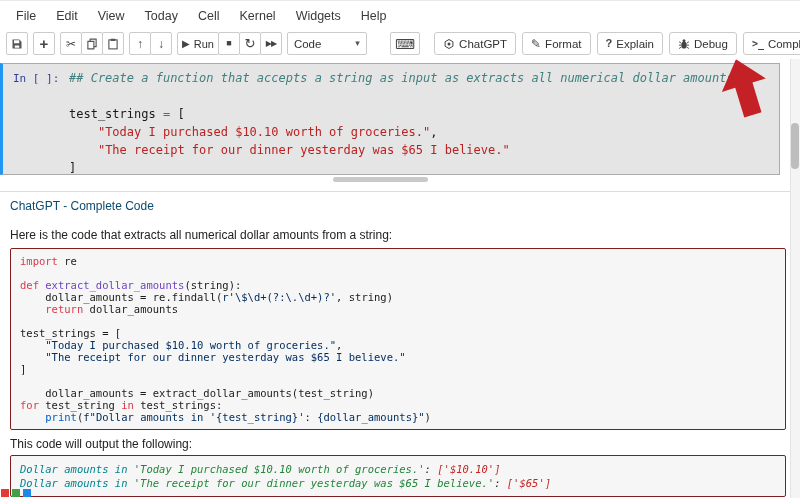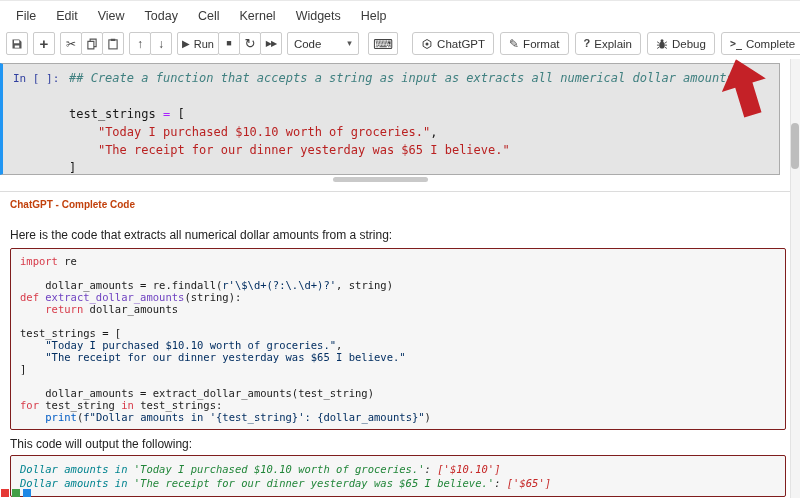--- a/index.html
+++ b/index.html
@@ -18,23 +18,23 @@
   .grp .tbtn + .tbtn { margin-left:-1px; }
   .tbtn {
     height:23px; min-width:22px; padding:0 4px; background:#fff;
     border:1px solid #cbcbcb; border-radius:2px; display:inline-flex;
     align-items:center; justify-content:center; gap:4px;
     font-size:11px; color:#333; font-family:inherit; cursor:pointer;
   }
   .ext { border-radius:3px; padding:0 8px; margin-right:6px; font-size:11.5px; }
   .first-ext { margin-left:14px;justify-content:flex-end; }
   .sel {
-    height:23px; width:72px; border:1px solid #cbcbcb; border-radius:2px; background:#fff;
+    height:23px; width:80px; border:1px solid #cbcbcb; border-radius:2px; background:#fff;
     display:inline-flex; align-items:center; justify-content:space-between;
-    padding:0 6px; font-size:11.5px; margin-right:9px; cursor:pointer;
+    padding:0 6px; font-size:11.5px; margin-right:23px; cursor:pointer;
   }
   .i { line-height:1; font-size:12px; color:#444; }
   .i-plus { font-size:15px; font-weight:bold; }
   .i-stop { font-size:9px; }
   .i-restart { font-size:13px; }
   .i-ff { font-size:8px; letter-spacing:-1px; }
   .i-kb { font-size:14px; }
   .i-play { font-size:10px; }
   .i-q { font-weight:bold; font-size:11px; }
   .i-prompt { font-family:"DejaVu Sans Mono",monospace; font-weight:bold; font-size:10px; }
@@ -46,21 +46,21 @@
   }
   .prompt { width:66px; padding:8px 0 0 10px; color:#303F9F;
     font-family:"DejaVu Sans Mono",monospace; font-size:11px; }
   .editor { flex:1; padding-top:5px; font-family:"DejaVu Sans Mono",monospace;
     font-size:12px; line-height:18px; }
   .code-line { white-space:pre; }
   .hbar { position:absolute; left:333px; top:176px; width:95px; height:5px;
     background:#c9c9c9; border-radius:3px; }
   .divider { position:absolute; left:0; top:190px; width:800px; height:1px; background:#dcdcdc; }
   
-  .panel-title { position:absolute; left:10px; top:198px; font-size:10px; font-weight:bold; color:#c2410c; }
+  .panel-title { position:absolute; left:10px; top:198px; font-size:12px; font-weight:normal; color:#0c4a6e; }
   .panel-text { position:absolute; left:10px; font-size:12px; color:#222; }
   .intro { top:227px; }
   .outro { top:436px; }
   .codeblock {
     position:absolute; left:10px; width:776px; background:#f6f6f6;
     border:1px solid #7f1d1d; border-radius:2px; padding:6px 9px;
     font-family:"DejaVu Sans Mono",monospace;
   }
   .pcode { top:247px; font-size:10.5px; }
   .pcode .code-line { line-height:12px; min-height:12px; }
@@ -214,22 +214,22 @@
   </svg>
 
   <div class="divider"></div>
 
   <div class="panel-title">ChatGPT - Complete Code</div>
   <div class="panel-text intro">Here is the code that extracts all numerical dollar amounts from a string:</div>
 
   <div class="codeblock pcode">
       <div class="code-line"><span class="tok-kw">import</span><span class="tok-plain"> re</span></div>
       <div class="code-line">&nbsp;</div>
+      <div class="code-line"><span class="tok-kw">def</span><span class="tok-plain"> </span><span class="tok-fn">extract_dollar_amounts</span><span class="tok-plain">(string):</span></div>
       <div class="code-line"><span class="tok-plain">    dollar_amounts = re.findall(</span><span class="tok-str2">r'\$\d+(?:\.\d+)?'</span><span class="tok-plain">, string)</span></div>
-      <div class="code-line"><span class="tok-kw">def</span><span class="tok-plain"> </span><span class="tok-fn">extract_dollar_amounts</span><span class="tok-plain">(string):</span></div>
       <div class="code-line"><span class="tok-plain">    </span><span class="tok-kw">return</span><span class="tok-plain"> dollar_amounts</span></div>
       <div class="code-line">&nbsp;</div>
       <div class="code-line"><span class="tok-plain">test_strings = [</span></div>
       <div class="code-line"><span class="tok-plain">    </span><span class="tok-str2">"Today I purchased $10.10 worth of groceries."</span><span class="tok-plain">,</span></div>
       <div class="code-line"><span class="tok-plain">    </span><span class="tok-str2">"The receipt for our dinner yesterday was $65 I believe."</span></div>
       <div class="code-line"><span class="tok-plain">]</span></div>
       <div class="code-line">&nbsp;</div>
       <div class="code-line"><span class="tok-plain">    dollar_amounts = extract_dollar_amounts(test_string)</span></div>
       <div class="code-line"><span class="tok-kw">for</span><span class="tok-plain"> test_string </span><span class="tok-kw">in</span><span class="tok-plain"> test_strings:</span></div>
       <div class="code-line"><span class="tok-plain">    </span><span class="tok-builtin">print</span><span class="tok-plain">(</span><span class="tok-str2">f"Dollar amounts in '{test_string}': {dollar_amounts}"</span><span class="tok-plain">)</span></div>

